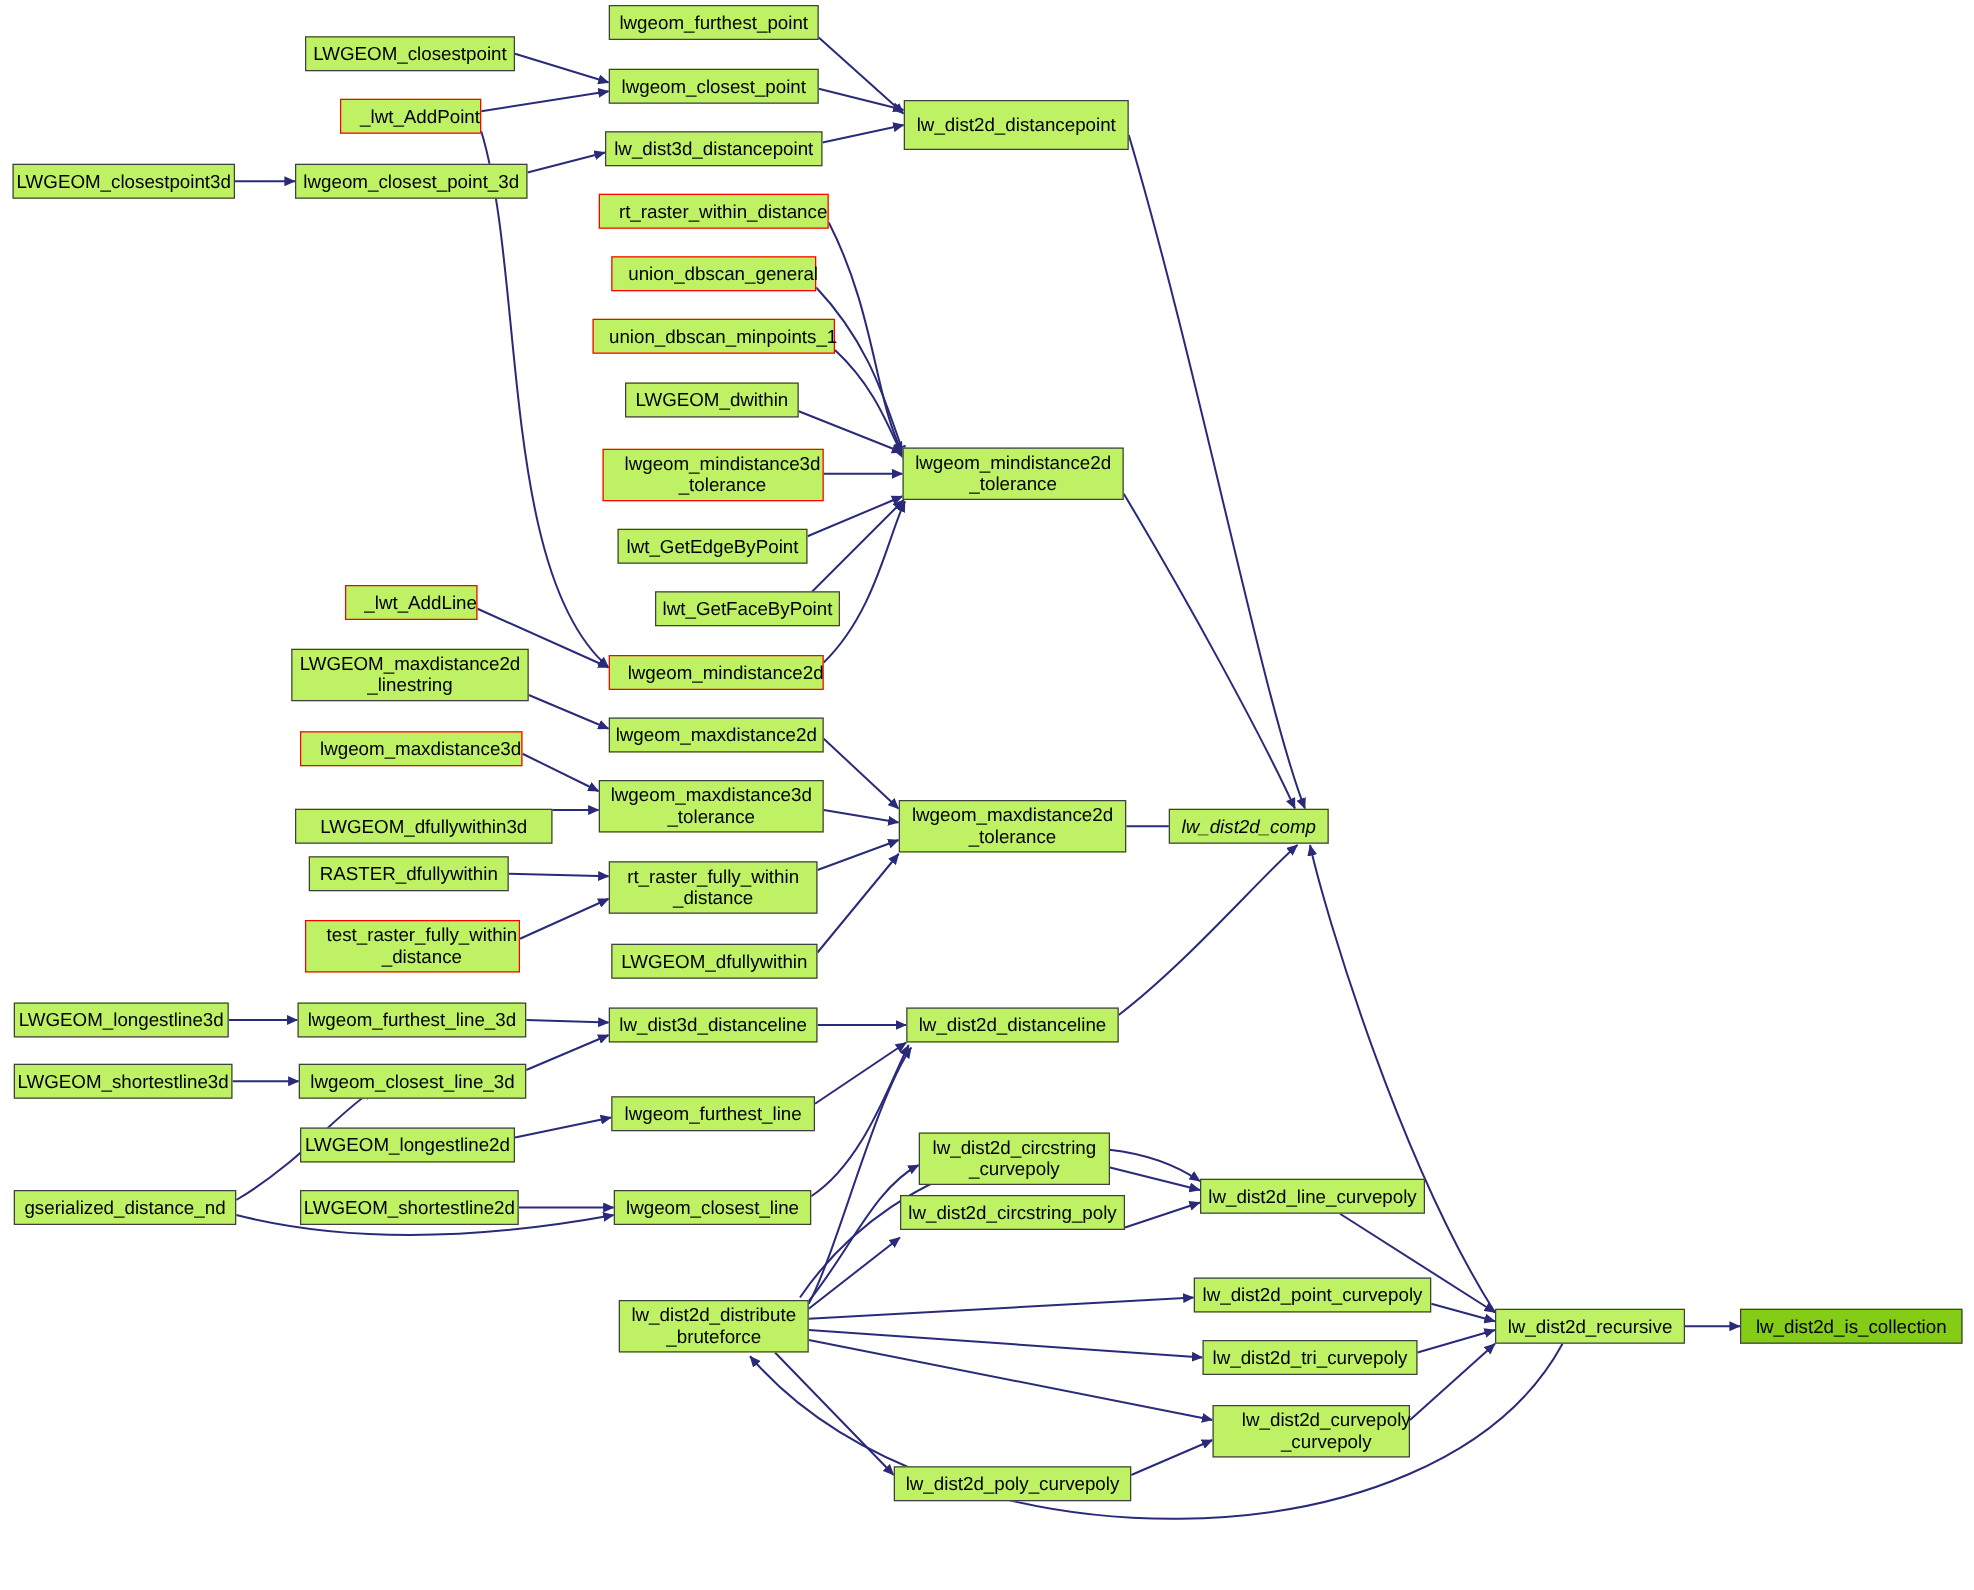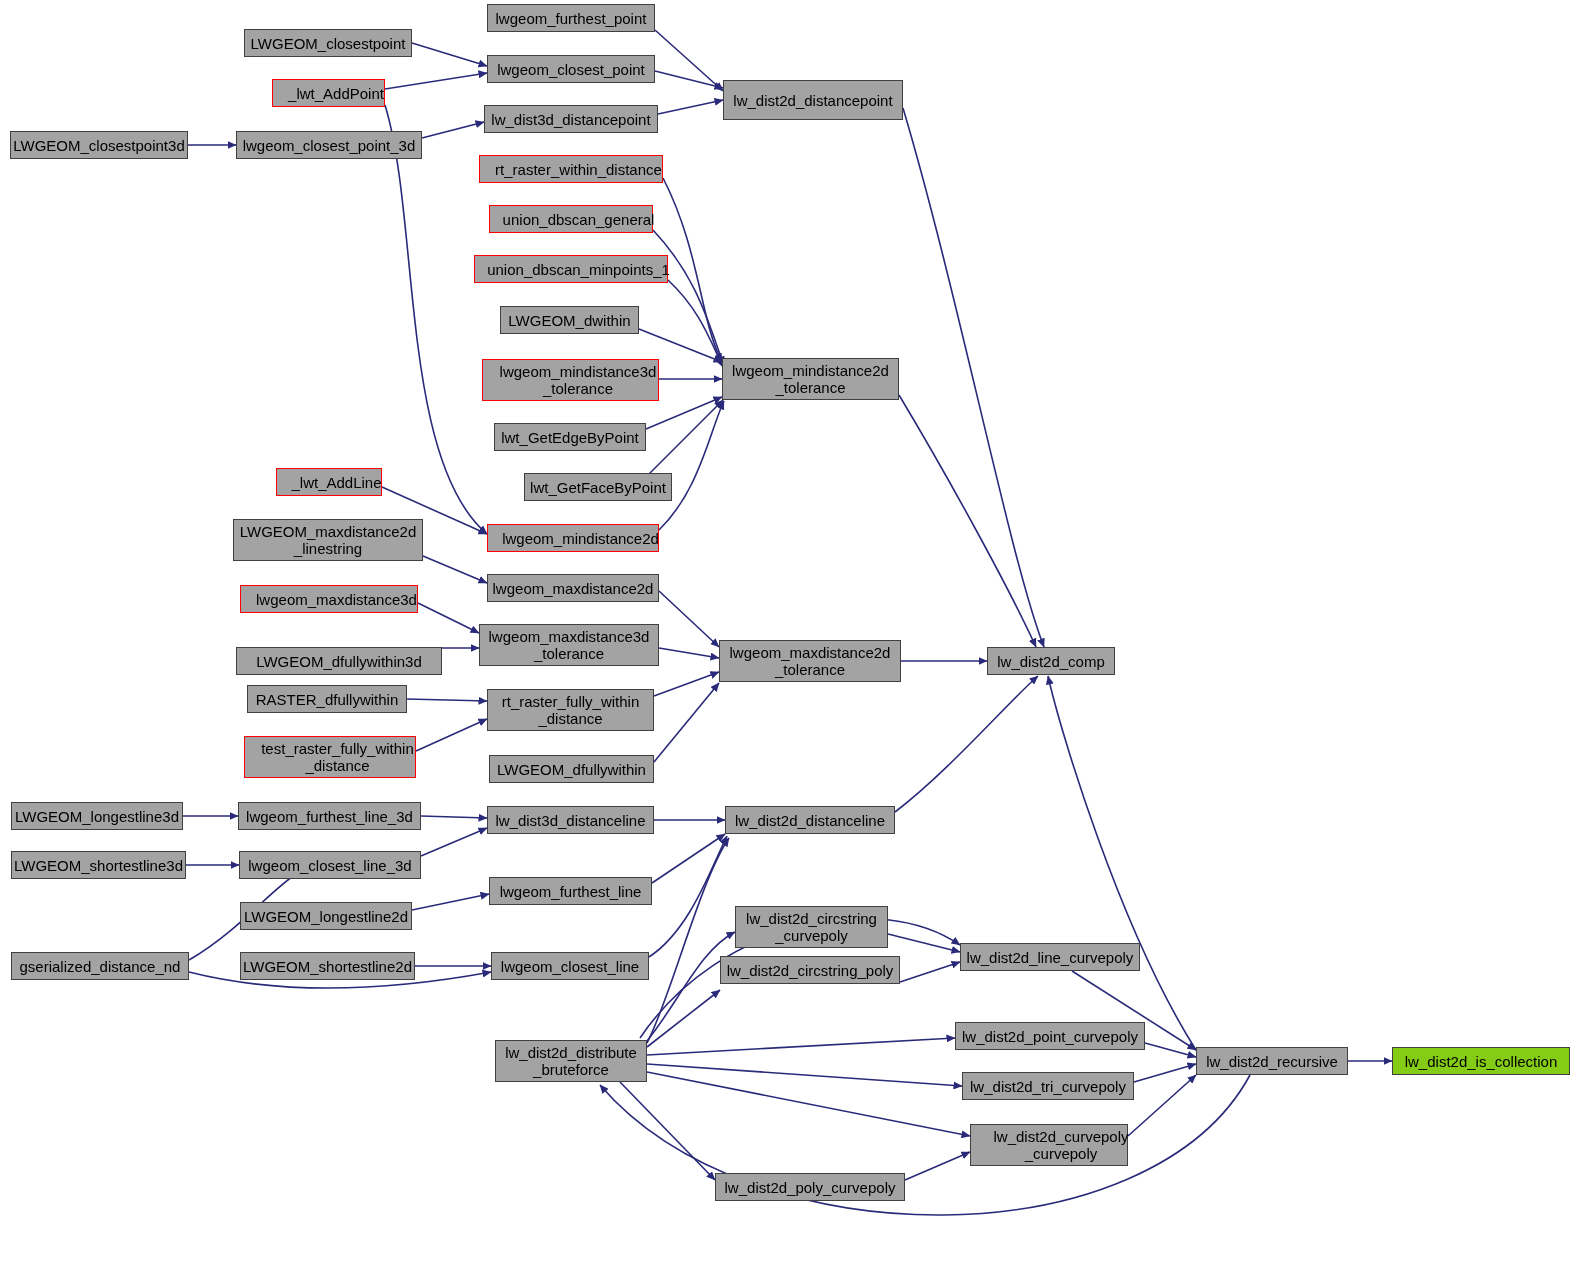--- a/index.html
+++ b/index.html
@@ -11,21 +11,21 @@
     overflow:hidden;
   }
   #edges{position:absolute;left:0;top:0;width:1579px;height:1272px;pointer-events:none;}
   .node{
     position:absolute;
     box-sizing:border-box;
     display:flex;
     align-items:center;
     justify-content:center;
     text-align:center;
-    background:#a3a3a3;
+    background:#bef264;
     border:1px solid #404040;
     color:#000000;
     font-size:15px;
     line-height:17px;
     white-space:pre-line;
     letter-spacing:0px;
   }
   .node.red{border:1px solid #ff0000;padding-left:15px;}
   .node.cur{background:#84cc16;border:1px solid #404040;}
 </style>
@@ -130,21 +130,21 @@
 _tolerance</div>
       <div class="node" style="left: 236px; top: 647px; width: 206px; height: 28px;">LWGEOM_dfullywithin3d</div>
       <div class="node" style="left: 719px; top: 640px; width: 182px; height: 42px;">lwgeom_maxdistance2d
 _tolerance</div>
       <div class="node" style="left: 247px; top: 685px; width: 160px; height: 28px;">RASTER_dfullywithin</div>
       <div class="node" style="left: 487px; top: 689px; width: 167px; height: 42px;">rt_raster_fully_within
 _distance</div>
       <div class="node red" style="left: 244px; top: 736px; width: 172px; height: 42px;">test_raster_fully_within
 _distance</div>
       <div class="node" style="left: 489px; top: 755px; width: 165px; height: 28px;">LWGEOM_dfullywithin</div>
-      <div class="node" style="left: 987px; top: 647px; width: 128px; height: 28px;">lw_dist2d_comp</div>
+      <div class="node" style="left: 935px; top: 647px; width: 128px; height: 28px; font-style: italic;">lw_dist2d_comp</div>
       <div class="node" style="left: 11px; top: 802px; width: 172px; height: 28px;">LWGEOM_longestline3d</div>
       <div class="node" style="left: 238px; top: 802px; width: 183px; height: 28px;">lwgeom_furthest_line_3d</div>
       <div class="node" style="left: 487px; top: 806px; width: 167px; height: 28px;">lw_dist3d_distanceline</div>
       <div class="node" style="left: 725px; top: 806px; width: 170px; height: 28px;">lw_dist2d_distanceline</div>
       <div class="node" style="left: 11px; top: 851px; width: 175px; height: 28px;">LWGEOM_shortestline3d</div>
       <div class="node" style="left: 239px; top: 851px; width: 182px; height: 28px;">lwgeom_closest_line_3d</div>
       <div class="node" style="left: 489px; top: 877px; width: 163px; height: 28px;">lwgeom_furthest_line</div>
       <div class="node" style="left: 240px; top: 902px; width: 172px; height: 28px;">LWGEOM_longestline2d</div>
       <div class="node" style="left: 735px; top: 906px; width: 153px; height: 42px;">lw_dist2d_circstring
 _curvepoly</div>

